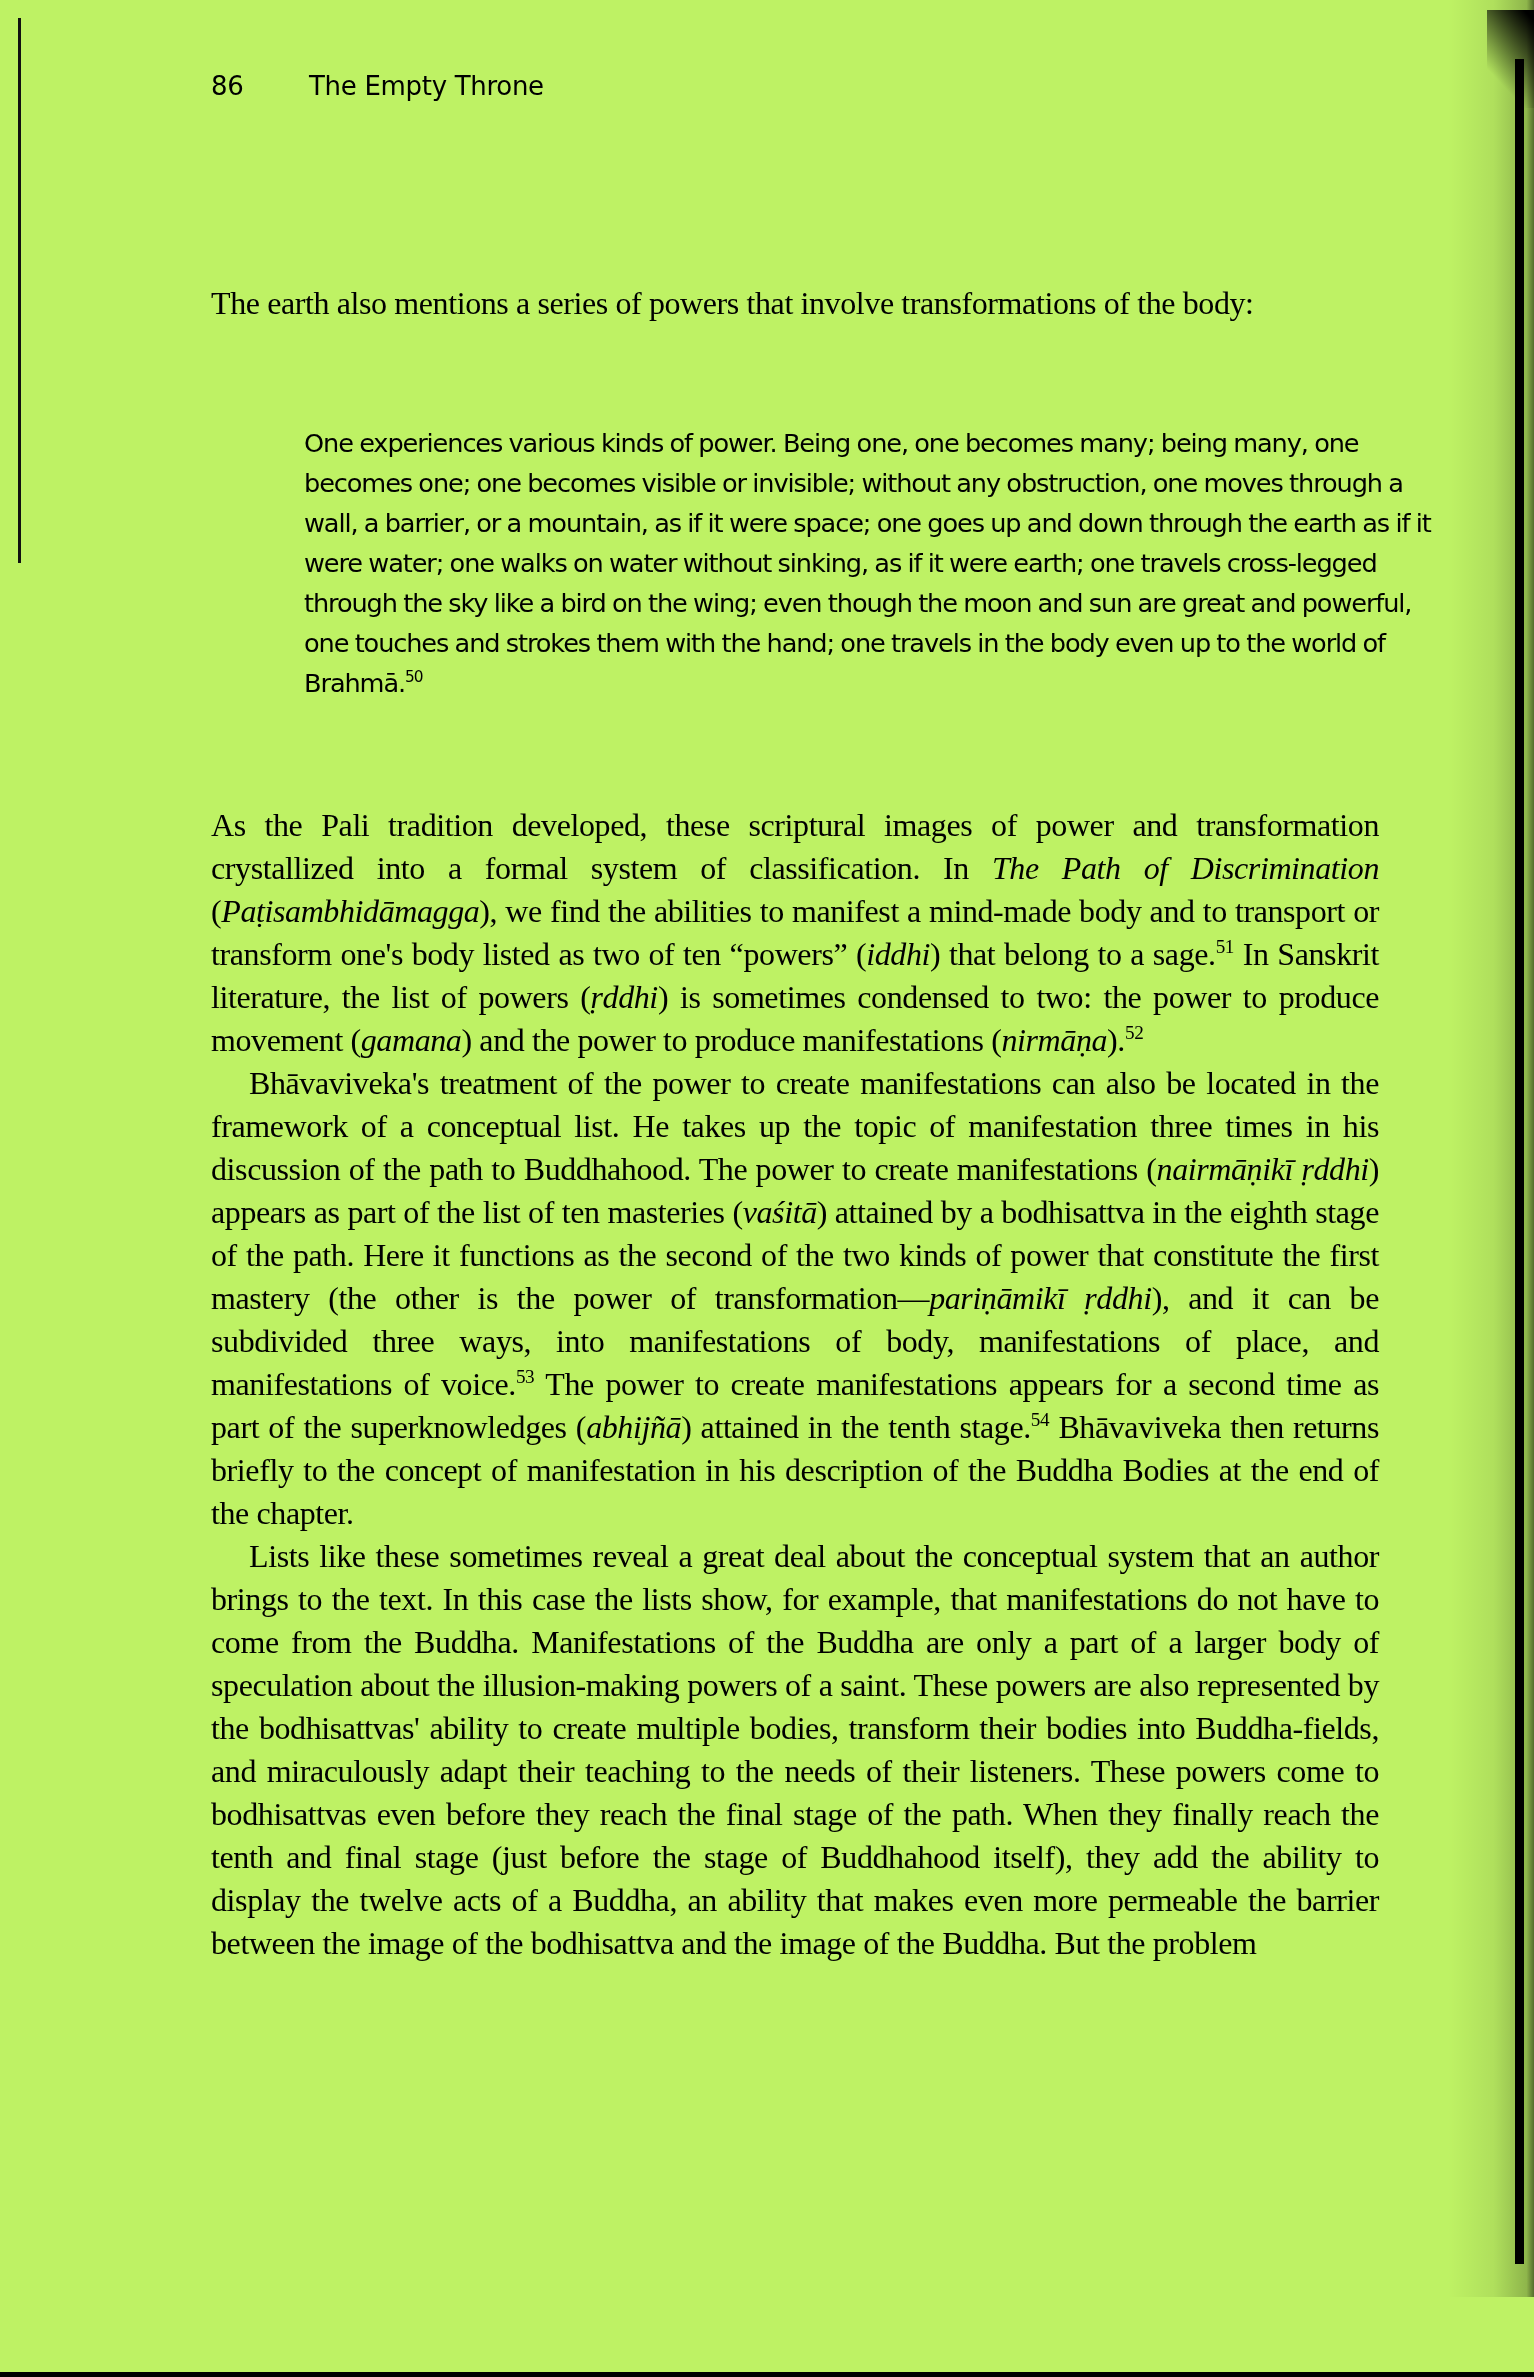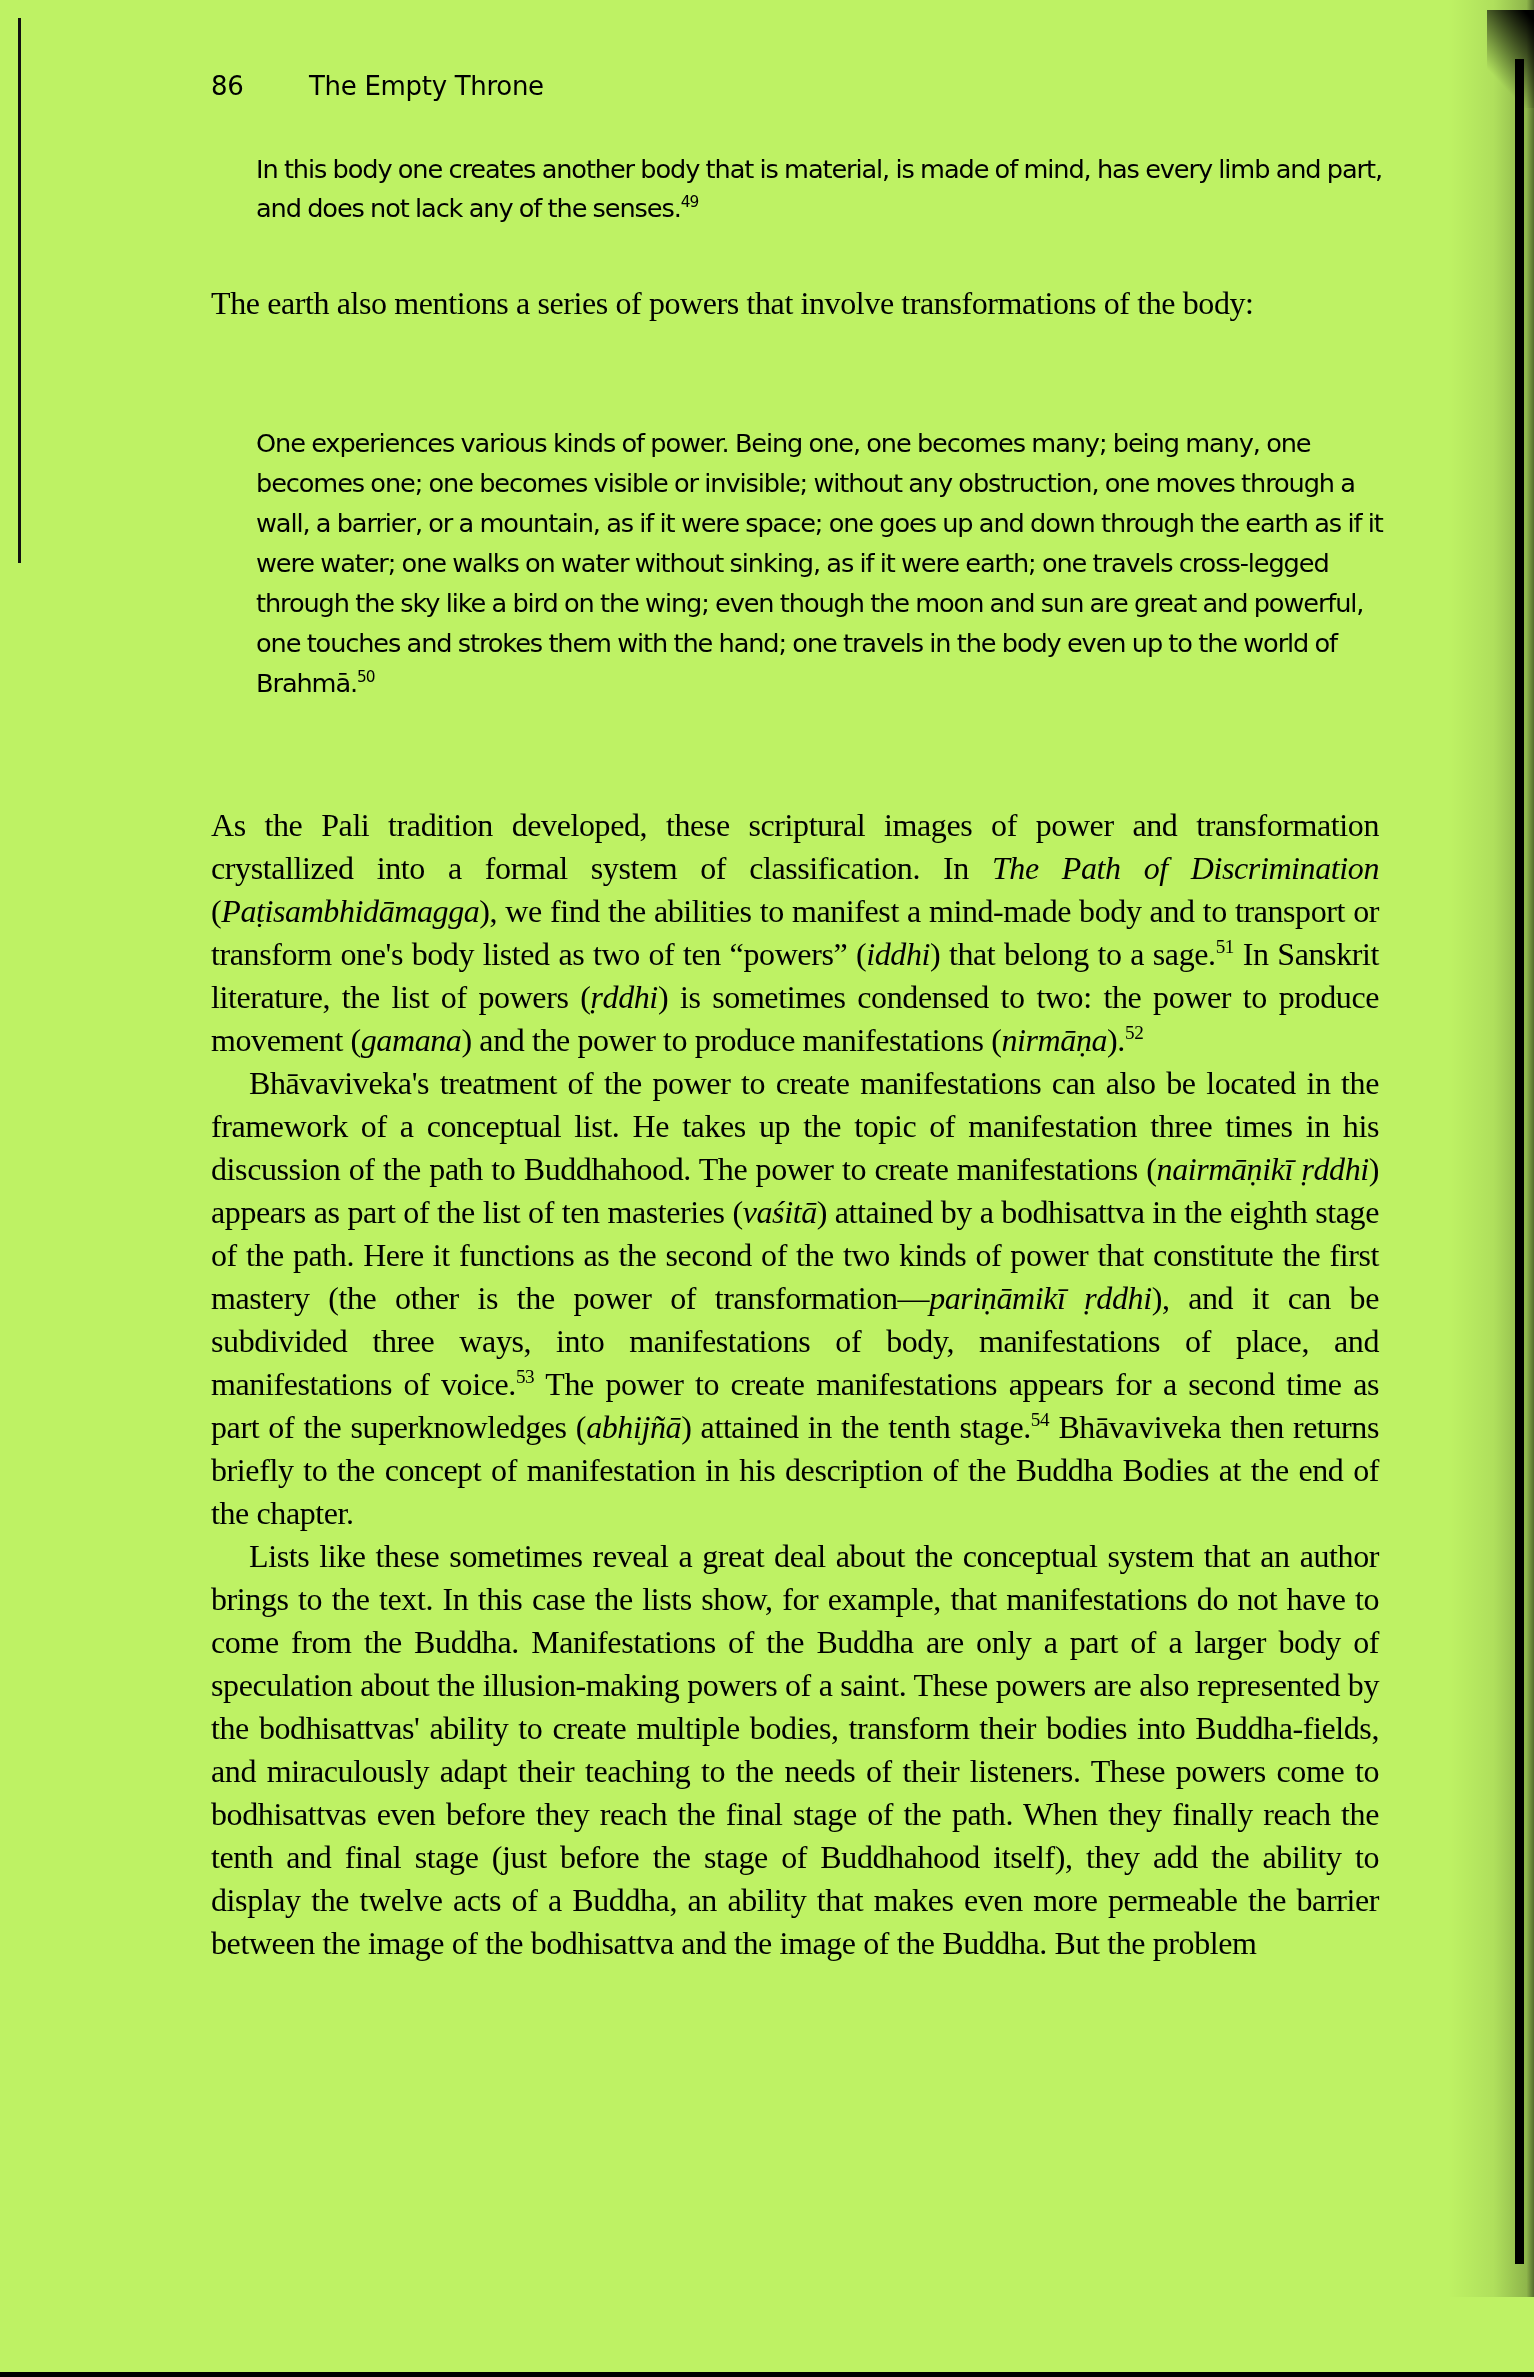--- a/index.html
+++ b/index.html
@@ -13,21 +13,21 @@
     background: linear-gradient(to bottom left, #000 30%, rgba(0,0,0,0.4) 60%, rgba(0,0,0,0) 80%); }
   .right-spine { position: absolute; left: 1515px; top: 59px; width: 9.2px; height: 2205px; background: #000; }
   .bottom-bar { position: absolute; left: 0; top: 2372px; width: 1535px; height: 5.3px; background: #000; }
 
   .header { position: absolute; left: 211px; top: 71px; font-family: "DejaVu Sans", sans-serif; font-size: 26px; letter-spacing: -0.3px; }
   .header .page-num { display: inline-block; width: 98px; }
 
   .quote { position: absolute; left: 256px; width: 1129px; font-family: "DejaVu Sans", sans-serif;
     font-size: 25.6px; line-height: 39px; letter-spacing: -1.1px; word-spacing: -0.7px; text-align: left; }
   .q1 { top: 150px; }
-  .q2 { top: 423px; line-height: 40px; }
+  .q2 { top: 423px; line-height: 40px; margin-left: 48px; }
 
   .body-text { position: absolute; left: 211px; width: 1168px; font-family: "Liberation Serif", "DejaVu Serif", serif;
     font-size: 32px; line-height: 43px; text-align: justify; letter-spacing: -0.4px; }
   .body-text p { margin: 0; }
   .body-text p.indent { text-indent: 38px; }
   .bt1 { top: 282px; text-align: left; }
   .bt2 { top: 804px; }
 
   sup { font-size: 0.6em; line-height: 0; vertical-align: super; }
   i { }
@@ -39,23 +39,20 @@
   <div class="left-rule"></div>
   <div class="right-binding"></div>
   <div class="right-binding-top"></div>
   <div class="right-spine"></div>
   <div class="bottom-bar"></div>
 
   <div class="header">
     <span class="page-num">86</span><span>The Empty Throne</span>
   </div>
 
-  <div class="quote q1">
-    <span>In this body one creates another body that is material, is made of mind, has every limb and part, and does not lack any of the senses.</span><sup>49</sup>
-  </div>
 
   <div class="body-text bt1">
     <p>The earth also mentions a series of powers that involve transformations of the body:</p>
   </div>
 
   <div class="quote q2">
     <span>One experiences various kinds of power. Being one, one becomes many; being many, one becomes one; one becomes visible or invisible; without any obstruction, one moves through a wall, a barrier, or a mountain, as if it were space; one goes up and down through the earth as if it were water; one walks on water without sinking, as if it were earth; one travels cross-legged through the sky like a bird on the wing; even though the moon and sun are great and powerful, one touches and strokes them with the hand; one travels in the body even up to the world of Brahmā.</span><sup>50</sup>
   </div>
 
   <div class="body-text bt2">

